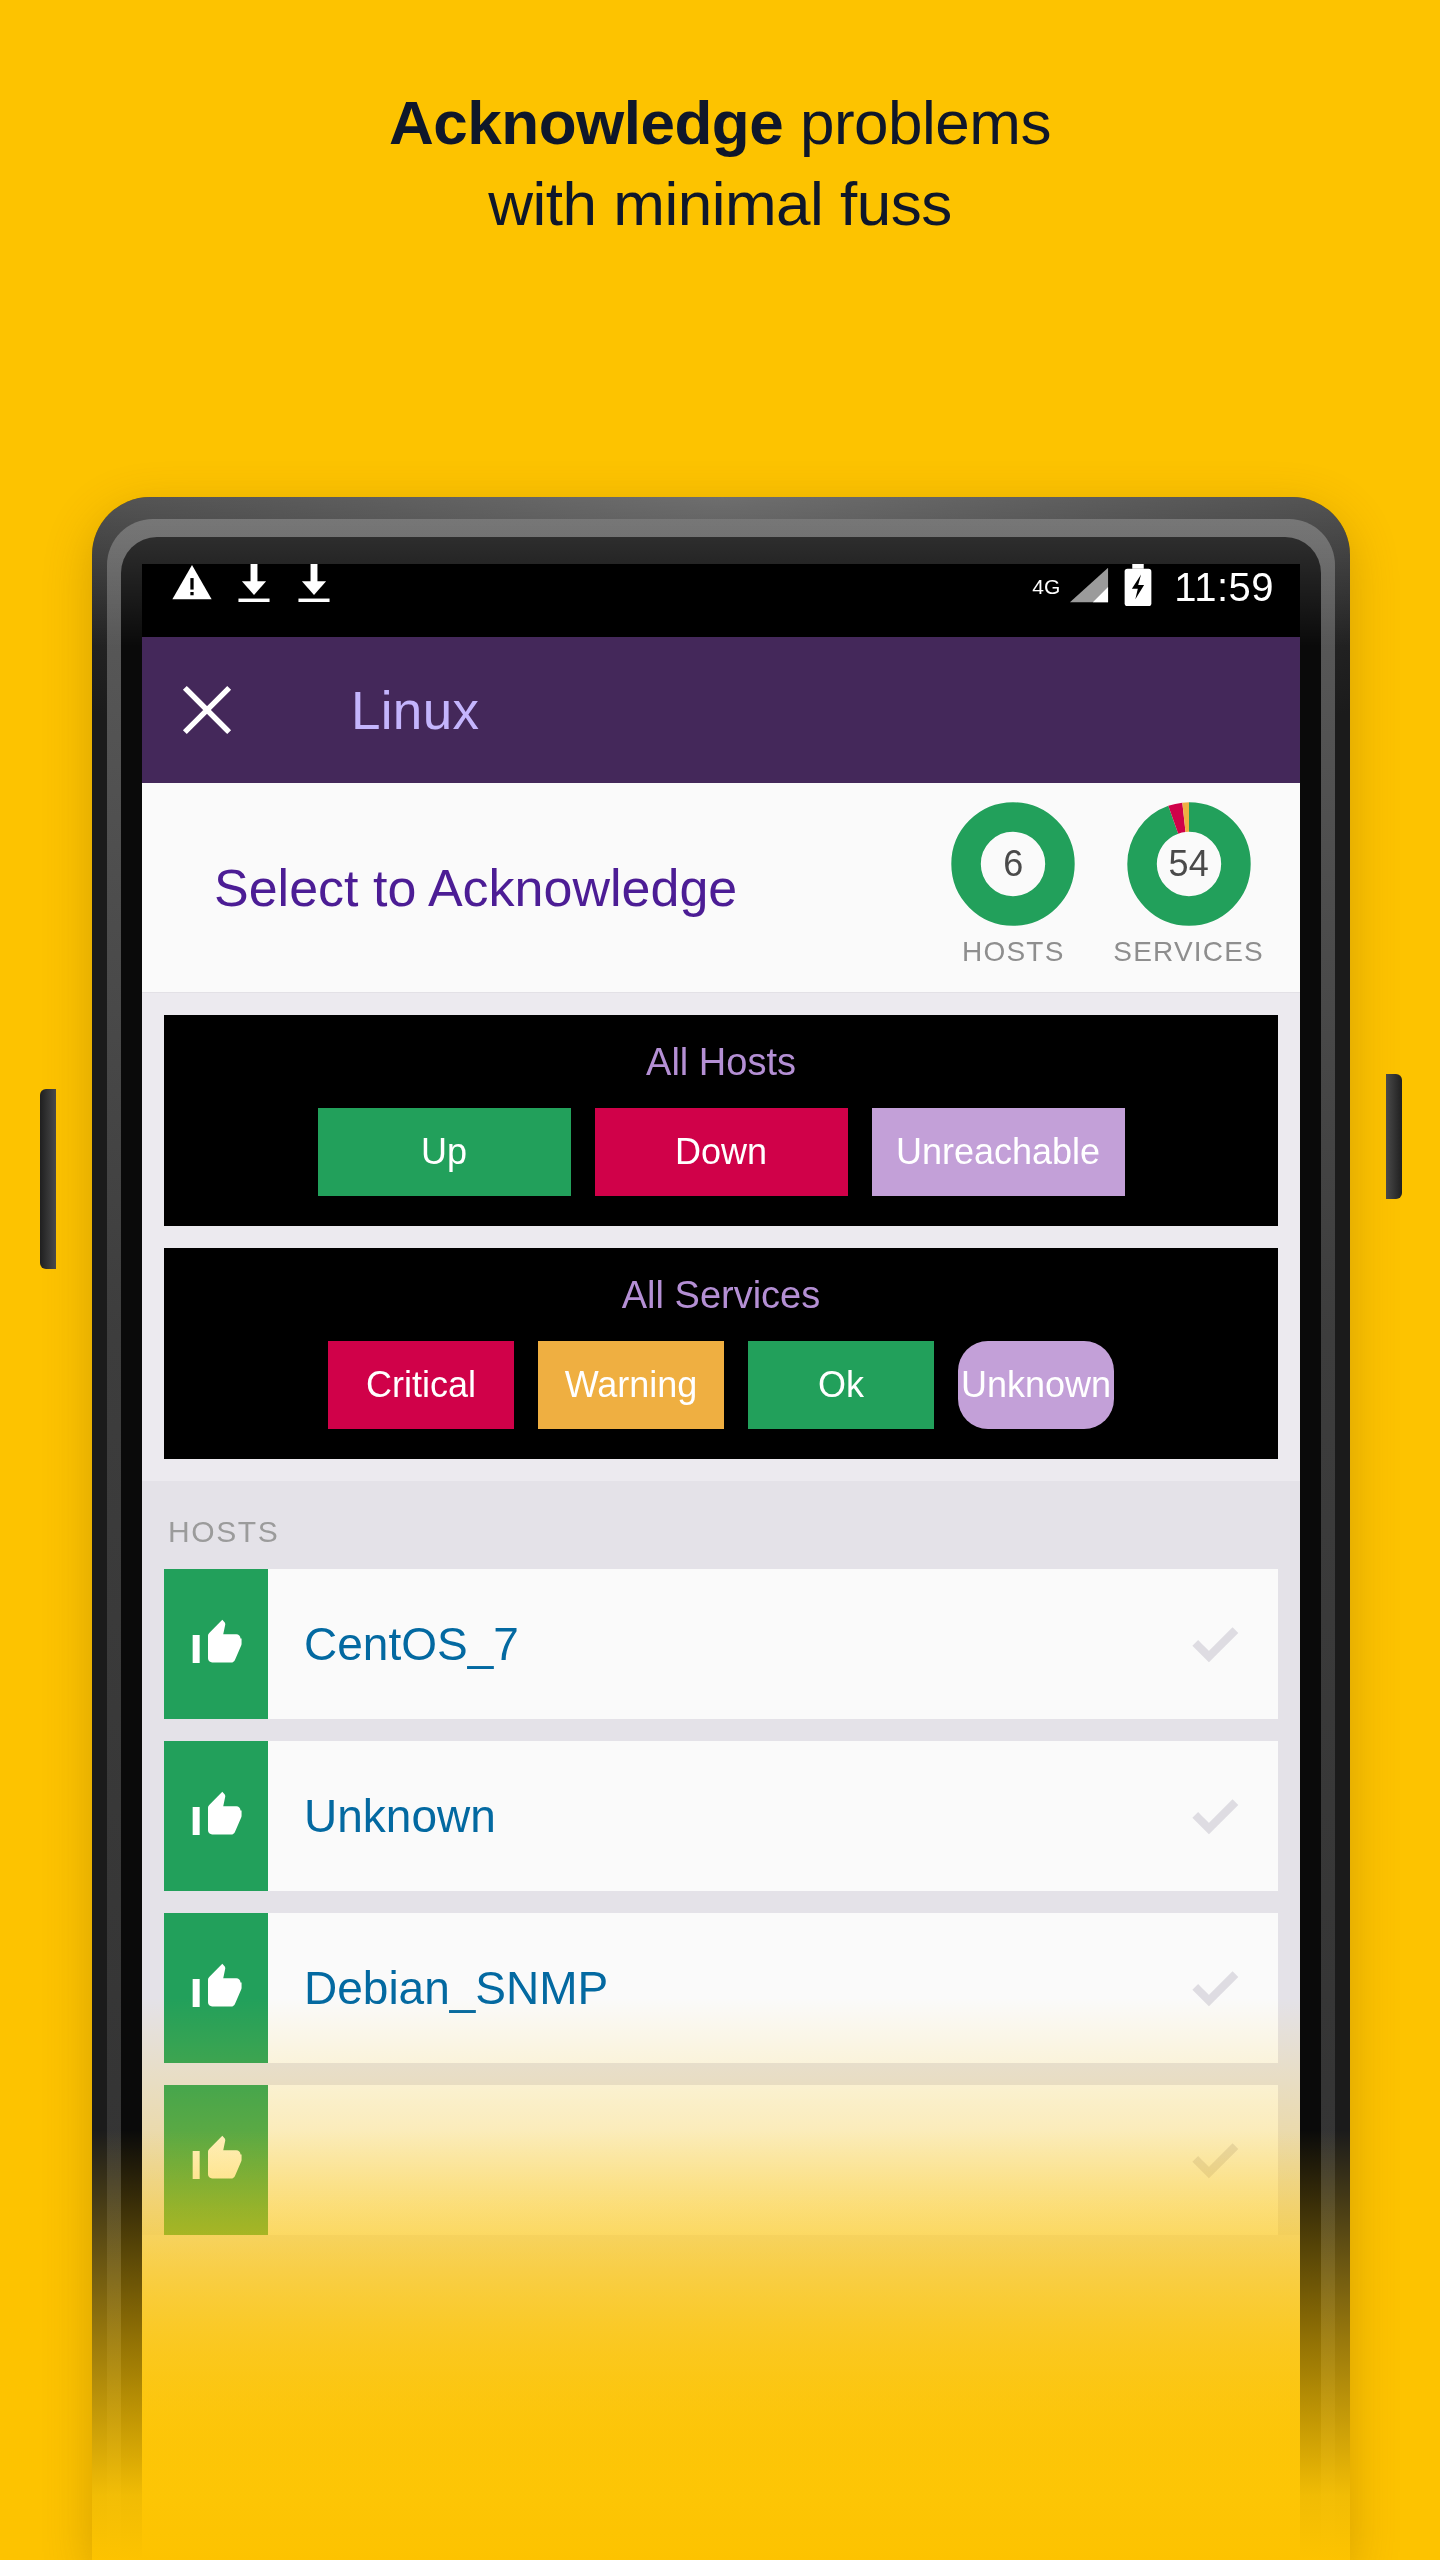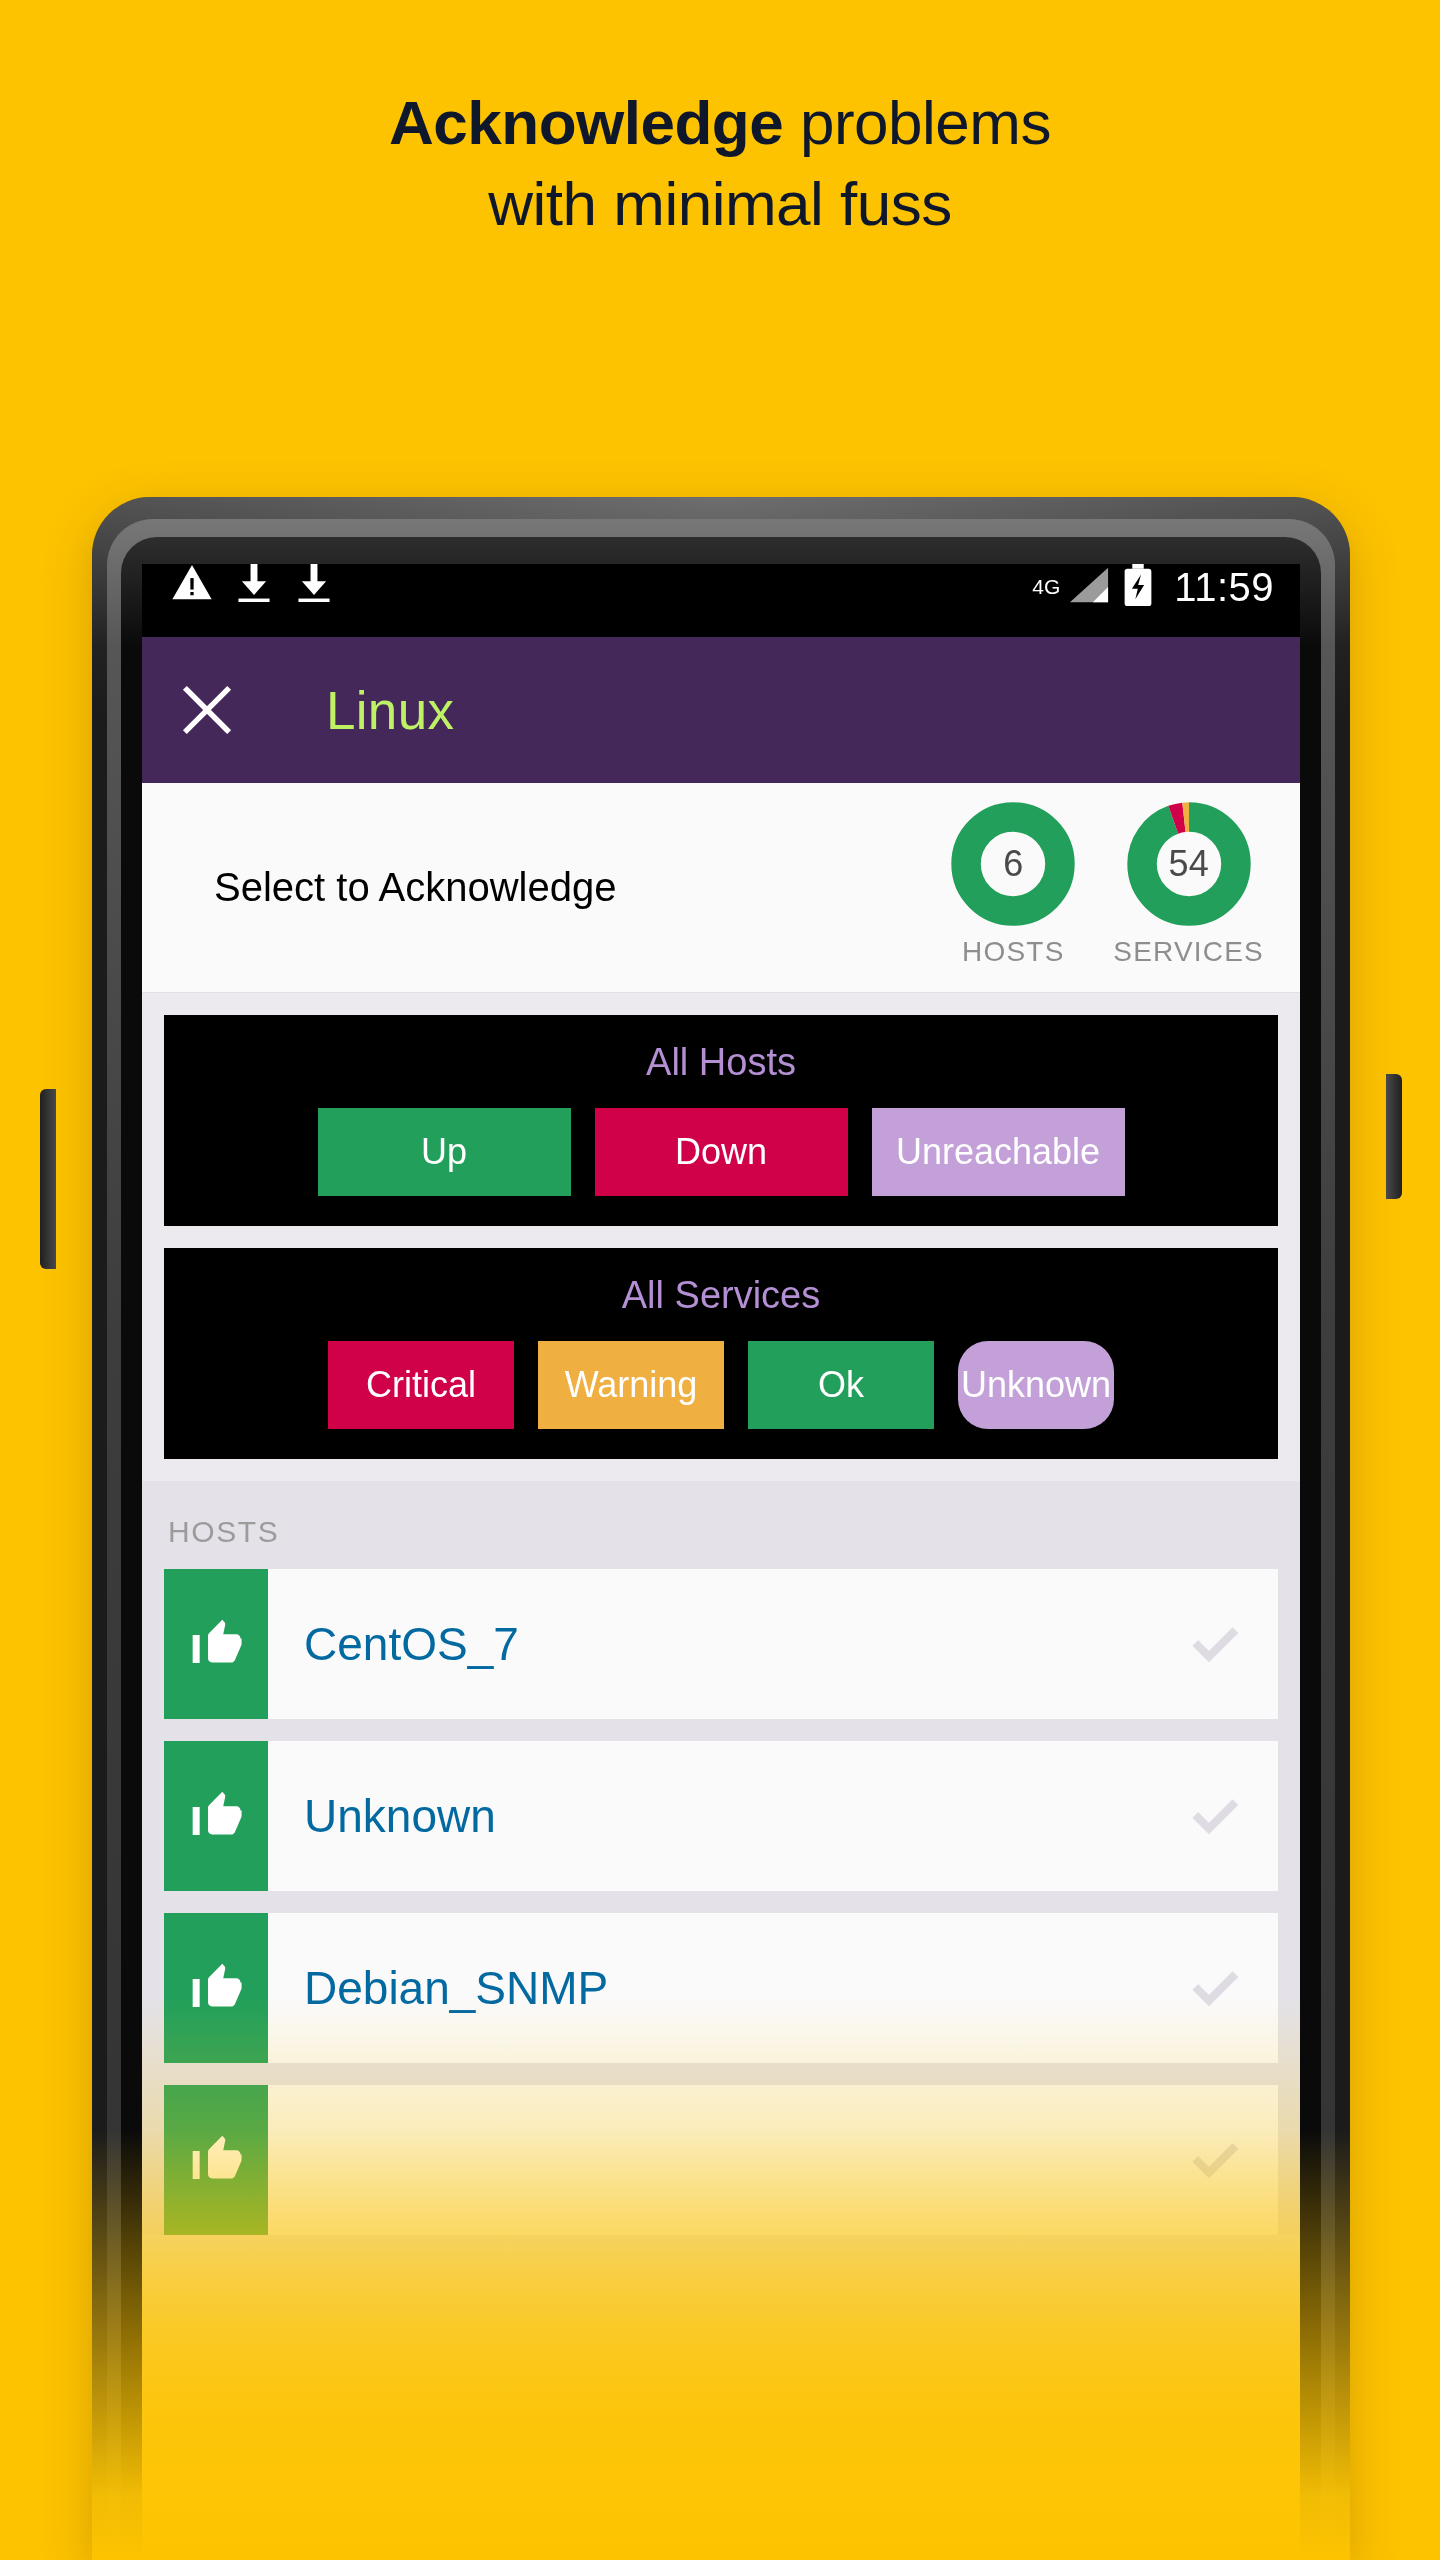--- a/index.html
+++ b/index.html
@@ -127,40 +127,40 @@
 
   
   .appbar {
     height:146px;
     background:#44285A;
     display:flex;
     align-items:center;
     padding-left:38px;
   }
   .appbar-title {
-    color:#bef264;
+    color:#c4b5fd;
     font-size:53px;
-    margin-left:92px;
+    margin-left:117px;
     letter-spacing:0.3px;
   }
   .close-icon { width:54px; height:54px; }
 
   
   .summary {
     background:#FAFAFA;
     height:210px;
     display:flex;
     align-items:center;
     padding:0 36px 0 72px;
     border-bottom:1px solid #e3e1e6;
     position:relative;
   }
   .summary-text {
-    font-size:40px;
-    color:#000000;
+    font-size:52px;
+    color:#4c1d95;
   }
   .donuts { margin-left:auto; display:flex; gap:38px; padding-bottom:6px;}
   .donut-col { display:flex; flex-direction:column; align-items:center; }
   .donut { position:relative; width:124px; height:124px; }
   .donut svg { display:block; transform:rotate(-90deg); }
   .donut-val {
     position:absolute; inset:0;
     display:flex; align-items:center; justify-content:center;
     font-size:36px; color:#4a4a4a;
   }

